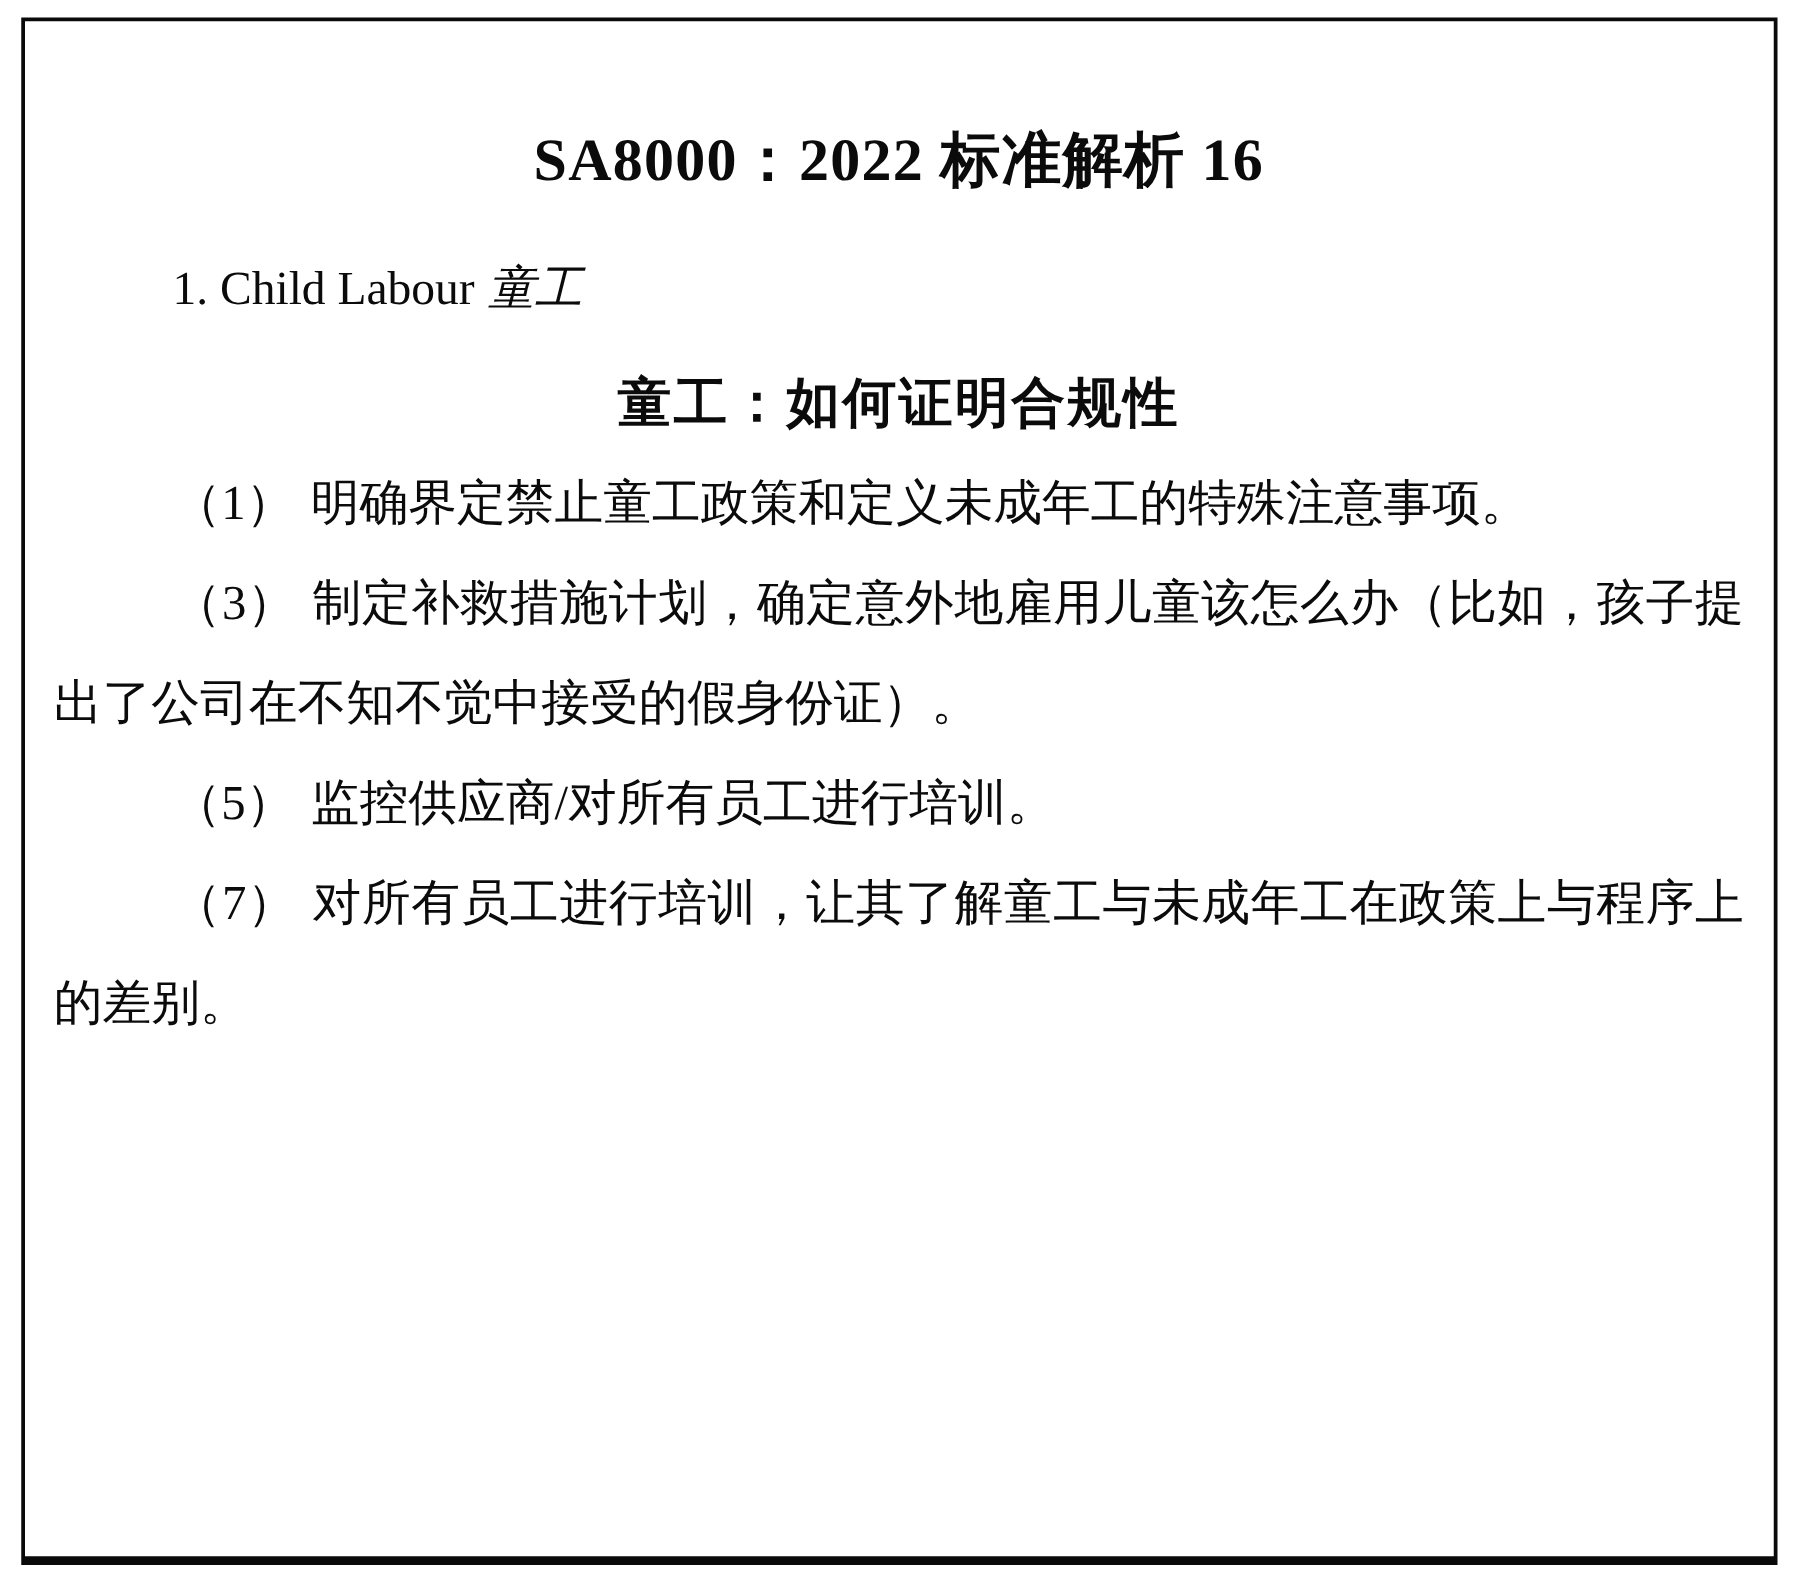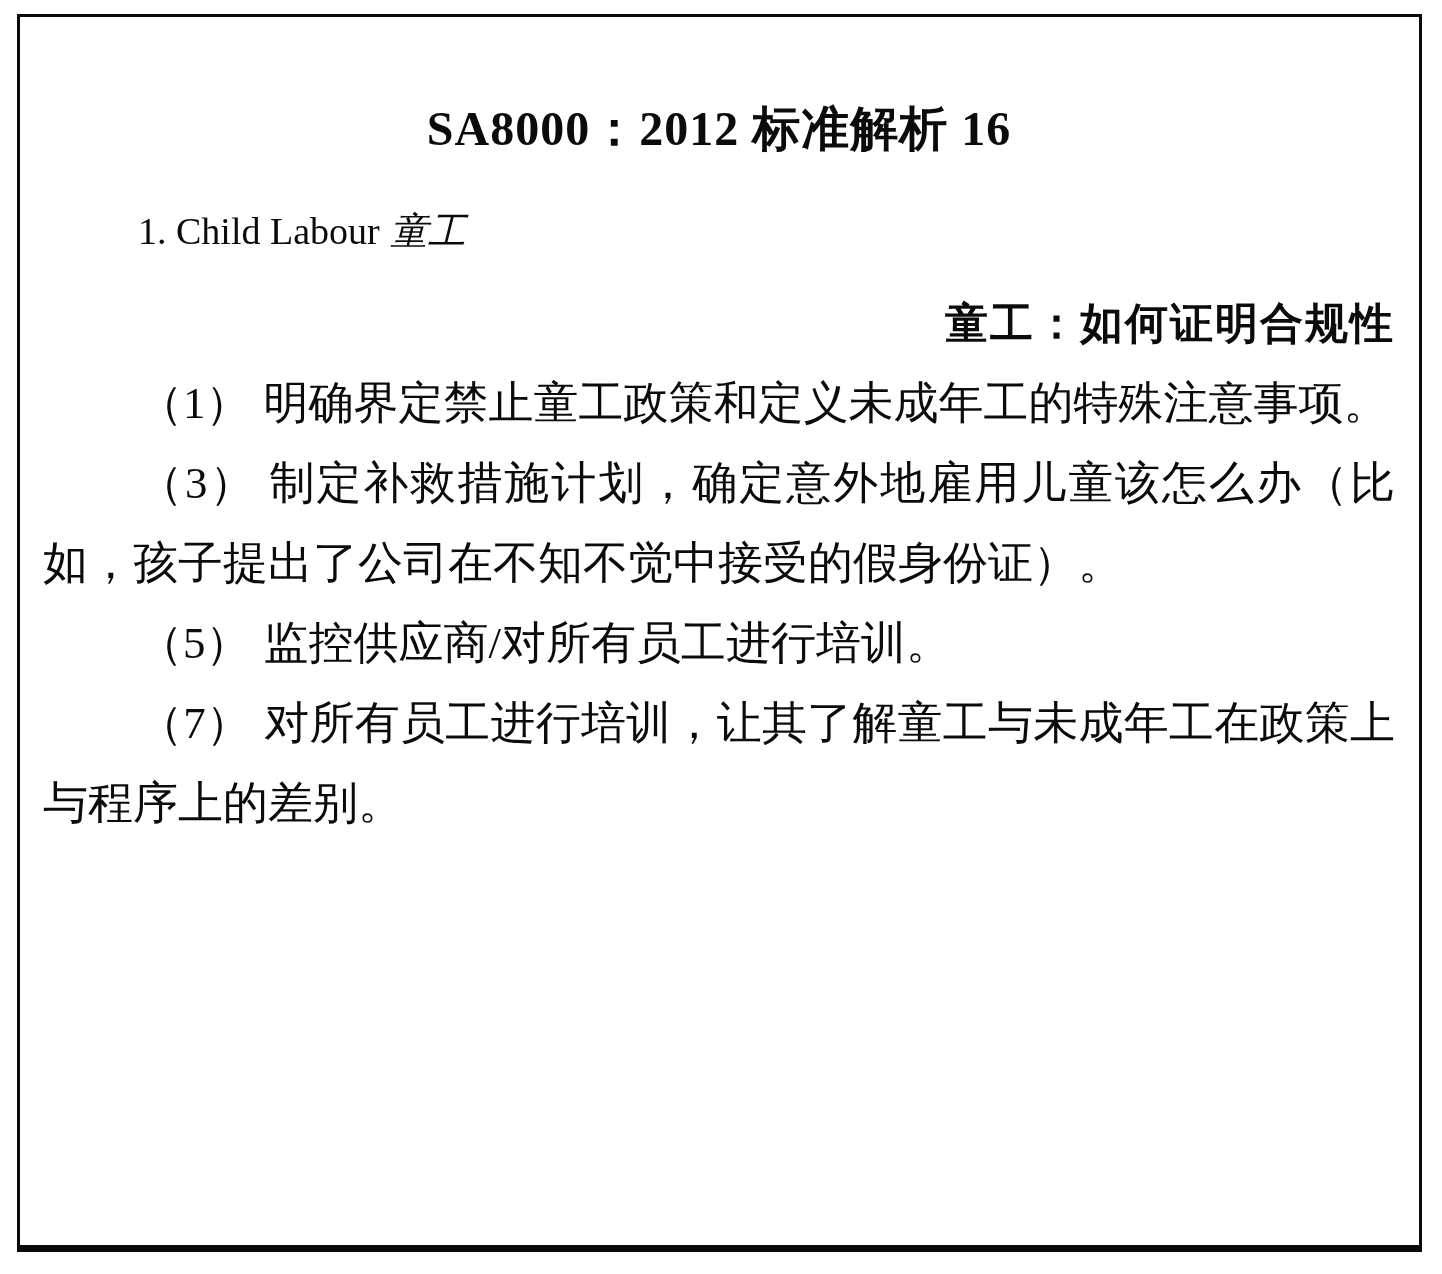--- a/index.html
+++ b/index.html
@@ -44,44 +44,44 @@
   }
   .section-zh {
     font-style: italic;
     margin-left: 10px;
   }
   .doc-subtitle {
     font-family: "Liberation Sans", "DejaVu Sans", sans-serif;
     font-weight: bold;
     font-size: 43px;
     line-height: 80px;
-    text-align: right;
+    text-align: center;
     margin: 12px 0 0 0;
     letter-spacing: 2px;
   }
   .body-text p {
     font-family: "Liberation Serif", "DejaVu Serif", serif;
-    font-size: 45px;
+    font-size: 39px;
     line-height: 80px;
     margin: 0;
     text-indent: 95px;
     text-align: justify;
     text-justify: inter-ideograph;
   }
   .item-marker {
     margin-right: 13px;
   }
 </style>
 </head>
 <body>
 
 <div class="page-frame">
   <div class="content">
 
-    <h1 class="doc-title">SA8000：2012 标准解析 16</h1>
+    <h1 class="doc-title">SA8000：2022 标准解析 16</h1>
 
     <p class="section-heading"><span>1. Child Labour</span><span class="section-zh">童工</span></p>
 
     <h2 class="doc-subtitle">童工：如何证明合规性</h2>
 
     <div class="body-text">
       <p><span class="item-marker">（1）</span><span>明确界定禁止童工政策和定义未成年工的特殊注意事项。</span></p>
       <p><span class="item-marker">（3）</span><span>制定补救措施计划，确定意外地雇用儿童该怎么办（比如，孩子提出了公司在不知不觉中接受的假身份证）。</span></p>
       <p><span class="item-marker">（5）</span><span>监控供应商/对所有员工进行培训。</span></p>
       <p><span class="item-marker">（7）</span><span>对所有员工进行培训，让其了解童工与未成年工在政策上与程序上的差别。</span></p>

